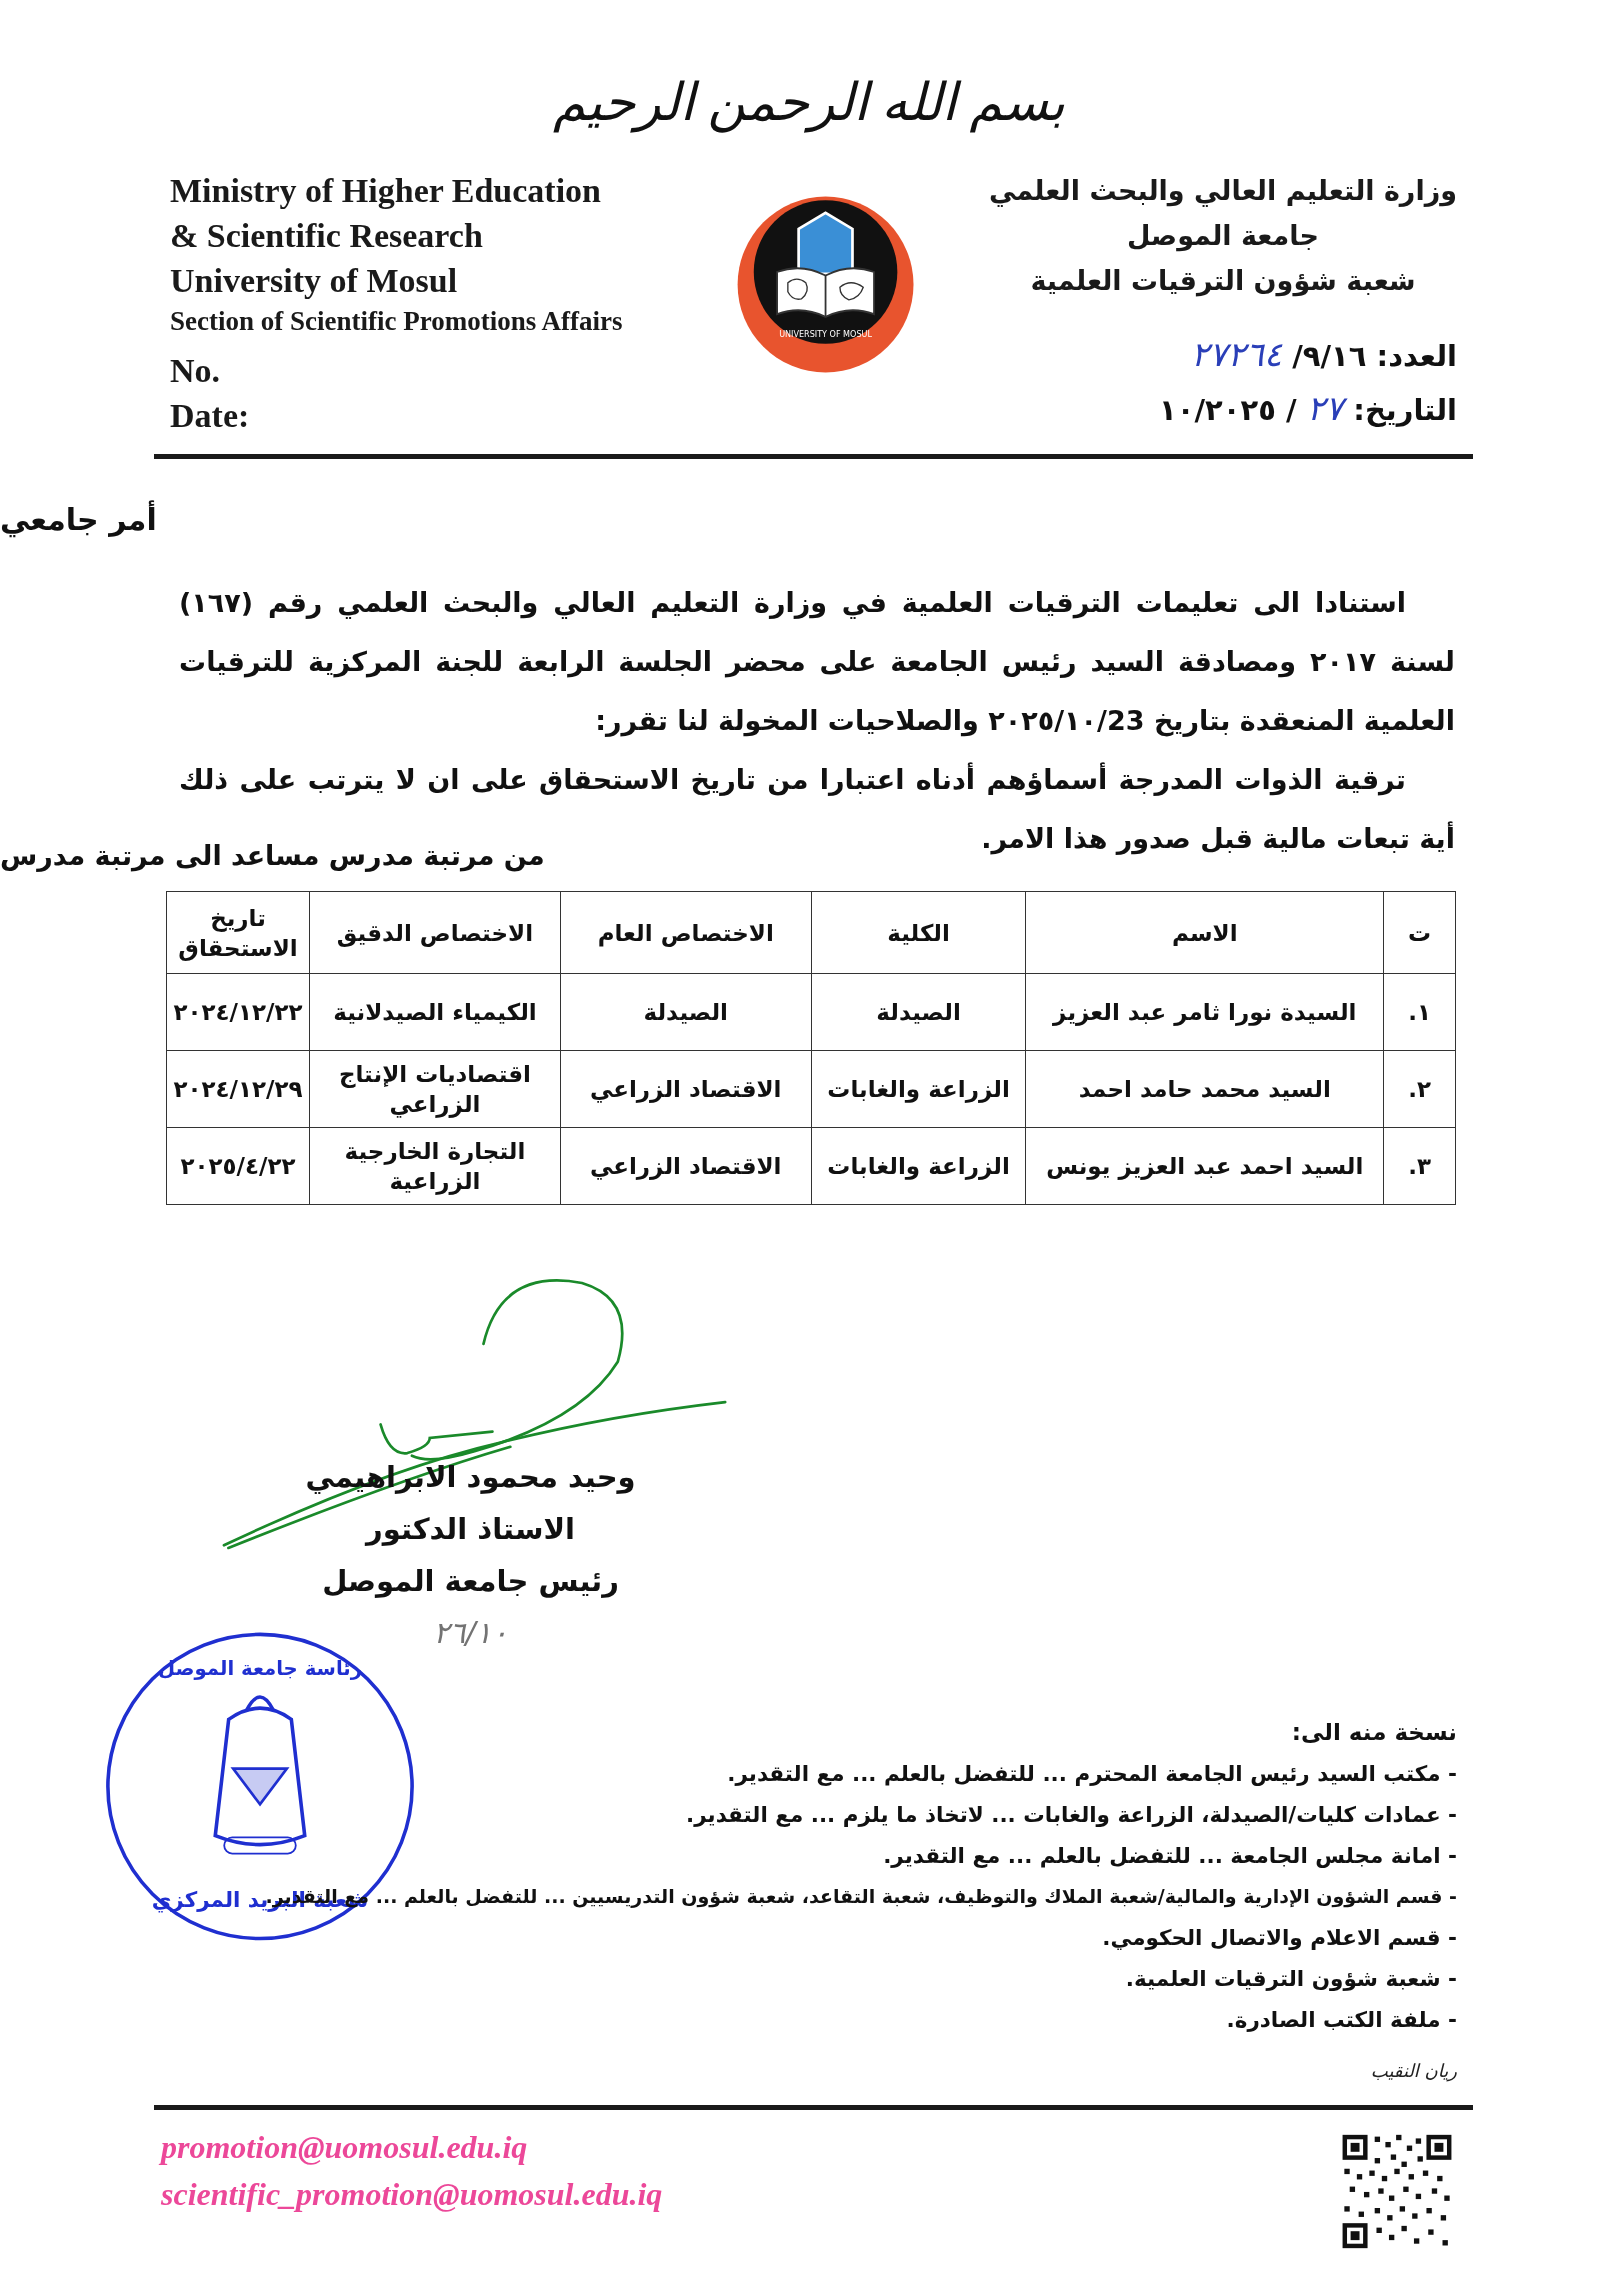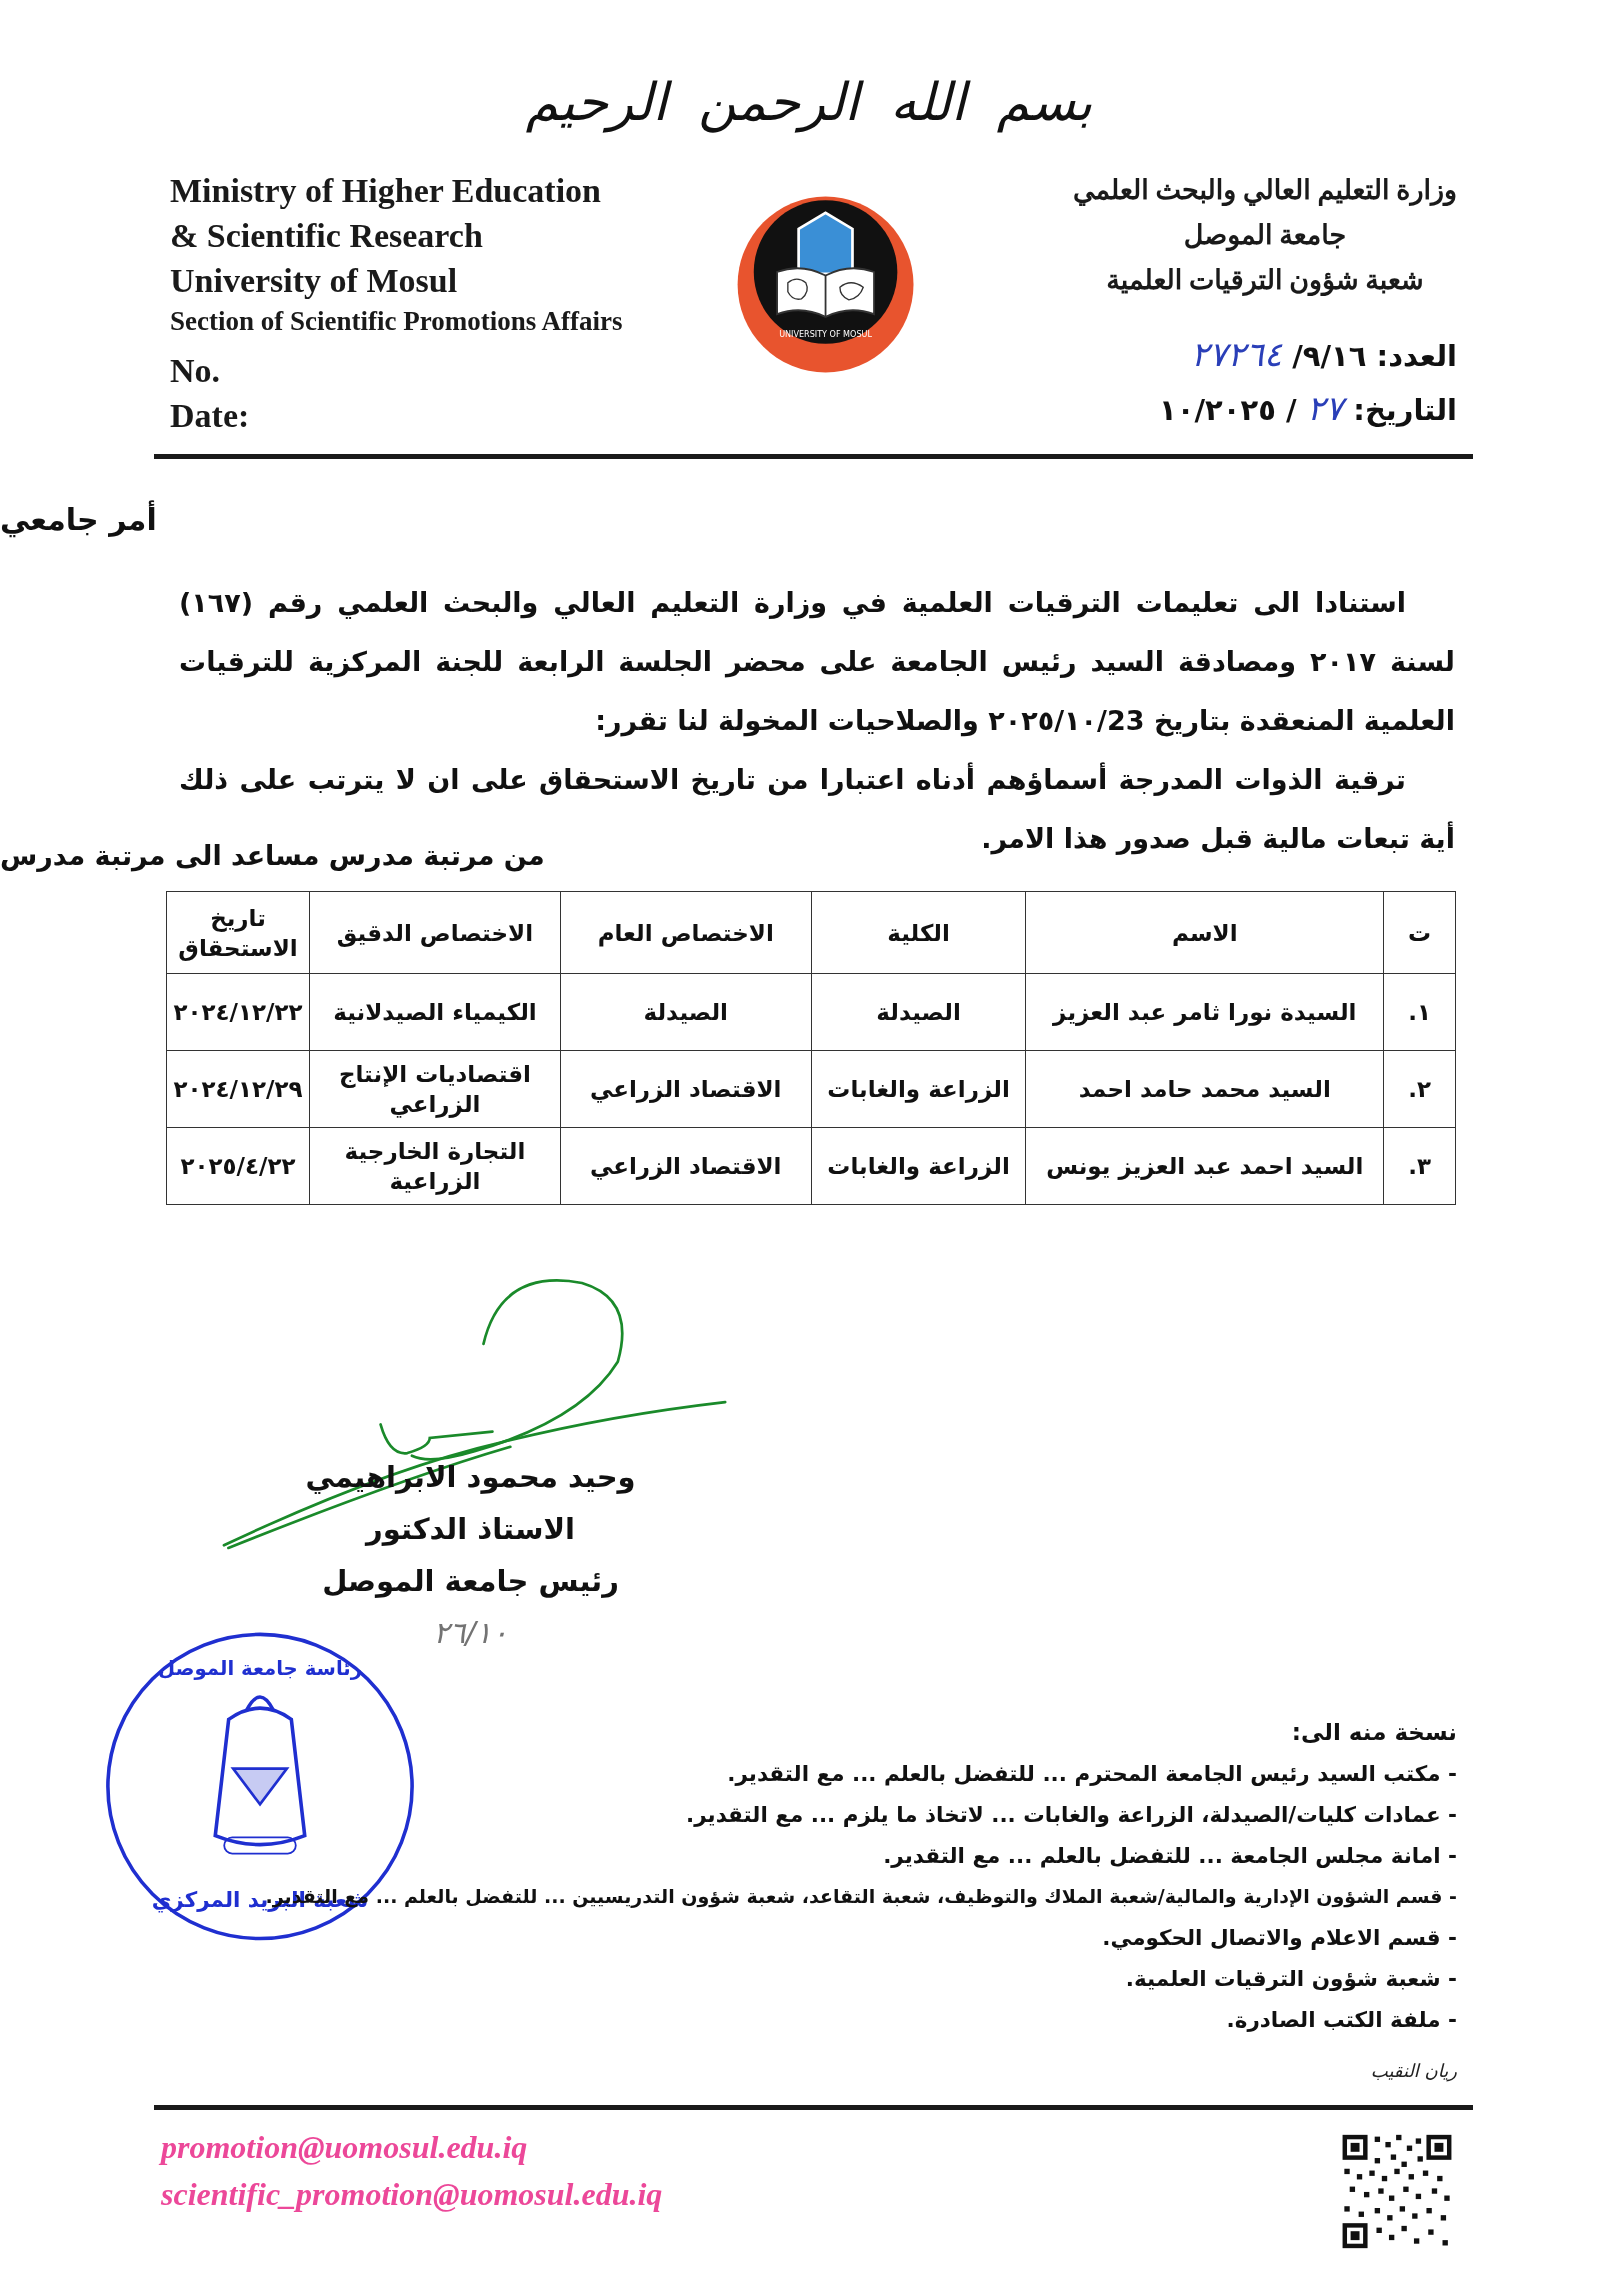--- a/index.html
+++ b/index.html
@@ -3,29 +3,29 @@
 <meta charset="utf-8">
 <style>
   html, body { margin: 0; padding: 0; }
   body {
     width: 1618px; height: 2293px; background: #ffffff; position: relative; overflow: hidden;
     font-family: "DejaVu Sans", sans-serif; color: #111;
   }
   .abs { position: absolute; }
   .bismillah {
     left: 0; width: 1618px; top: 72px; text-align: center;
-    font-family: Liberation Mono, monospace; font-size: 52px; font-style: italic; color: #111;
+    font-family: Liberation Serif, serif; font-size: 52px; font-style: italic; color: #111;
     direction: rtl; letter-spacing: 0.9px;
   }
   .en-head { left: 170px; top: 168px; font-family: "Liberation Serif", serif; font-weight: bold; color: #1a1a1a; }
   .en-head div { line-height: 45px; font-size: 34px; }
   .en-head .small { font-size: 27px; line-height: 36px; }
   .en-head .gap { margin-top: 9px; }
   .ar-head { right: 161px; top: 168px; direction: rtl; text-align: center; font-weight: bold; font-size: 27px; color: #1a1a1a; }
-  .ar-head div { line-height: 45px; font-family: Liberation Serif, serif; }
+  .ar-head div { line-height: 45px; }
   .ar-meta { right: 161px; top: 327px; direction: rtl; font-weight: bold; font-size: 29px; }
   .ar-meta .row { height: 54px; line-height: 54px; white-space: nowrap; }
   .hand { color: #2a3fb8; font-weight: normal; font-style: italic; font-size: 34px; }
   .logo { left: 734px; top: 193px; width: 184px; height: 184px; }
   .rule { left: 154px; width: 1319px; height: 5.4px; background: #1a1a1a; }
   .title { left: 0; width: 1318px; top: 502px; text-align: left; font-size: 30px; font-weight: bold; direction: rtl; }
   .body-text { left: 179px; width: 1276px; top: 573px; direction: rtl; text-align: justify; font-size: 27px; font-weight: bold; line-height: 59px; text-align-last: right; }
   .body-text p { margin: 0; }
   .body-text .indent { text-indent: 49px; }
   .subtitle { left: 0; width: 1618px; top: 840px; text-align: left; font-size: 27px; font-weight: bold; direction: rtl; }

